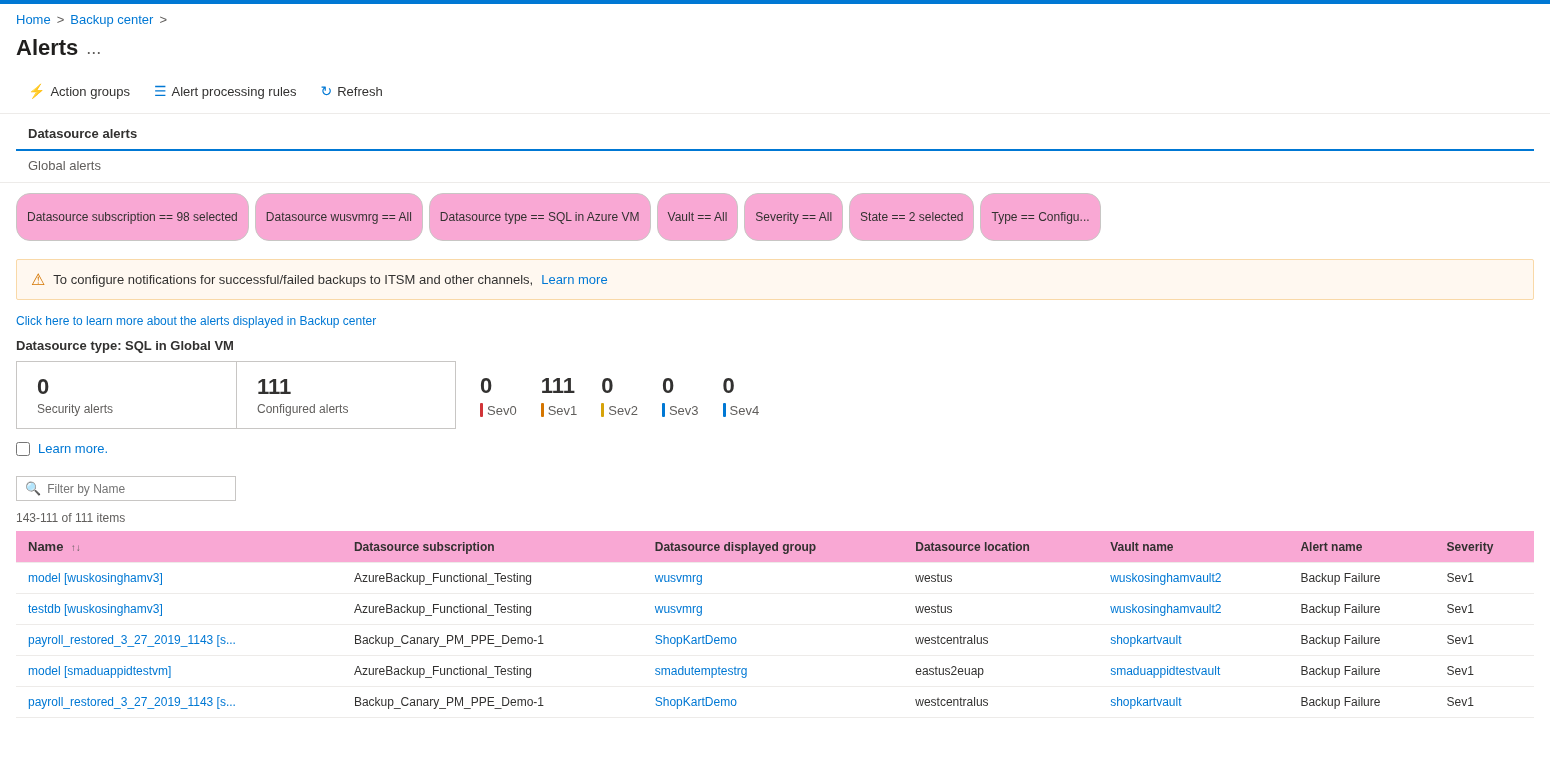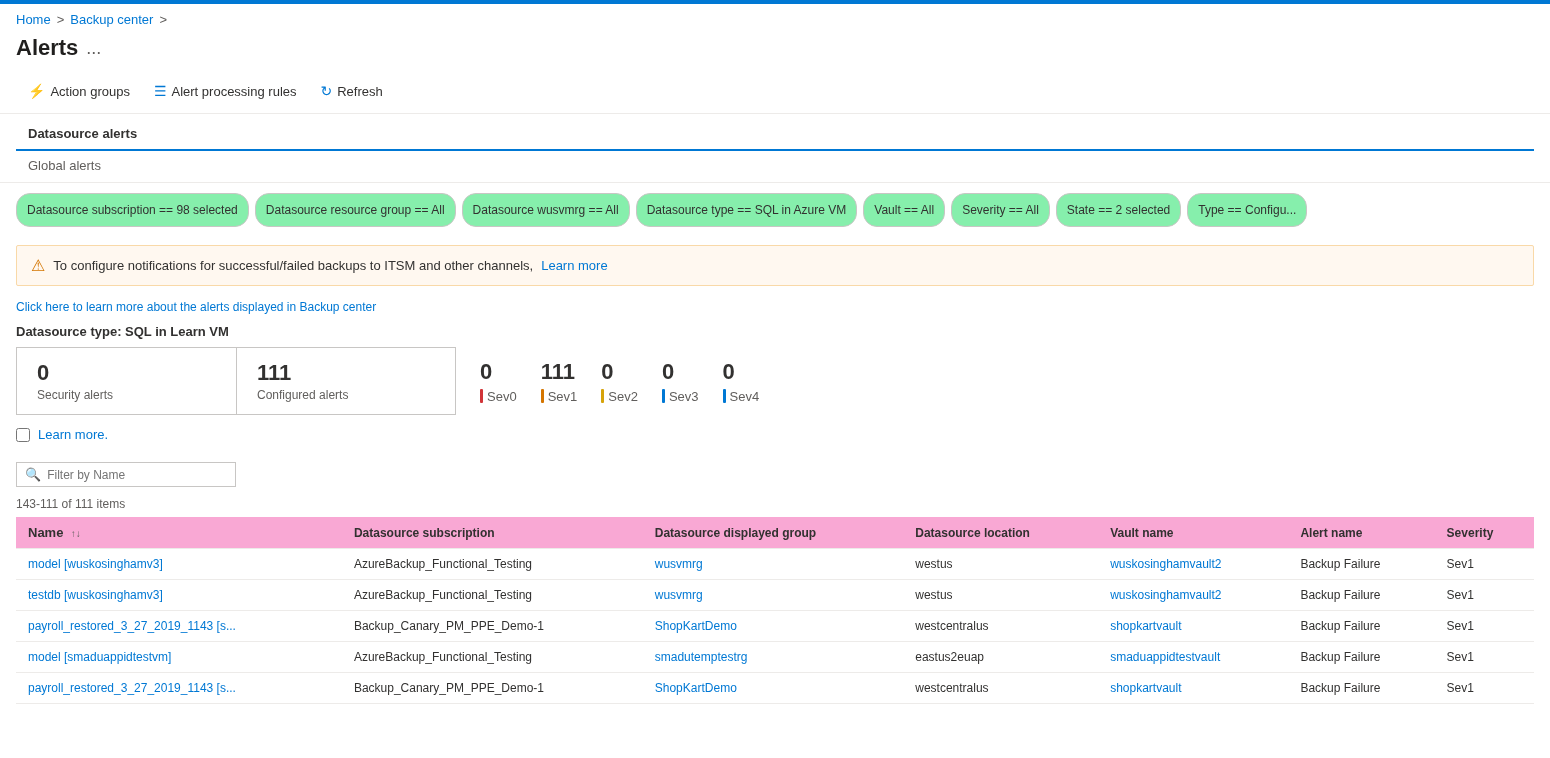--- a/index.html
+++ b/index.html
@@ -10,21 +10,21 @@
     .page-header { display: flex; align-items: center; gap: 8px; padding: 4px 16px 12px; }
     .page-title { font-size: 22px; font-weight: 600; color: #201f1e; }
     .page-header-dots { color: #605e5c; font-size: 18px; cursor: pointer; }
     .toolbar { display: flex; align-items: center; gap: 0; padding: 4px 16px 8px; border-bottom: 1px solid #edebe9; }
     .toolbar-btn { display: flex; align-items: center; gap: 5px; padding: 6px 12px; background: none; border: none; cursor: pointer; color: #323130; font-size: 13px; }
     .toolbar-icon { font-size: 14px; color: #0078d4; }
     .tabs { display: flex; padding: 0 16px; border-bottom: 1px solid #edebe9; margin-top: 4px; flex-direction: column; }
     .tab { padding: 8px 12px; cursor: pointer; font-size: 13px; color: #605e5c; border-bottom: 2px solid transparent; margin-bottom: -1px; }
     .tab.active { color: #323130; border-bottom: 2px solid #0078d4; font-weight: 600; }
     .filters { display: flex; align-items: center; padding: 10px 16px; gap: 6px; overflow-x: auto; }
-    .filter-pill { display: flex; align-items: center; background: #86efac; border: 1px solid #c8c6c4; border-radius: 14px; padding: 9px 10px; font-size: 12px; white-space: nowrap; cursor: pointer; }
+    .filter-pill { display: flex; align-items: center; background: #f9a8d4; border: 1px solid #c8c6c4; border-radius: 14px; padding: 16px 10px; font-size: 12px; white-space: nowrap; cursor: pointer; }
     .warning-bar { display: flex; align-items: center; gap: 8px; background: #fff8f0; border: 1px solid #f9d9a8; margin: 8px 16px; padding: 10px 14px; border-radius: 2px; font-size: 12px; }
     .warning-icon { color: #d47500; font-size: 16px; }
     .learn-link { color: #0078d4; cursor: pointer; text-decoration: none; }
     .info-link { padding: 6px 16px; font-size: 12px; color: #0078d4; cursor: pointer; }
     .datasource-label { padding: 4px 16px 8px; font-size: 13px; font-weight: 600; }
     .stats-row { display: flex; align-items: stretch; padding: 0 16px; gap: 0; }
     .stat-box { border: 1px solid #c8c6c4; padding: 12px 20px; display: flex; flex-direction: column; gap: 2px; min-width: 220px; background: #fff; }
     .stat-box:first-child { border-right: none; }
     .stat-box .stat-num { font-size: 22px; font-weight: 600; color: #323130; }
     .stat-box .stat-label { font-size: 12px; color: #605e5c; }
@@ -79,38 +79,37 @@
   </button>
 </div>
 
 <div class="tabs">
   <div class="tab active">Datasource alerts</div>
   <div class="tab">Global alerts</div>
 </div>
 
 <div class="filters">
   <div class="filter-pill">Datasource subscription == 98 selected</div>
-  <div class="filter-pill">Datasource resource group == All</div>
   <div class="filter-pill">Datasource wusvmrg == All</div>
   <div class="filter-pill">Datasource type == SQL in Azure VM</div>
   <div class="filter-pill">Vault == All</div>
   <div class="filter-pill">Severity == All</div>
   <div class="filter-pill">State == 2 selected</div>
   <div class="filter-pill">Type == Configu...</div>
 </div>
 
 <div class="warning-bar">
   <span class="warning-icon">⚠</span>
   <span>To configure notifications for successful/failed backups to ITSM and other channels,</span>
   <a class="learn-link">Learn more</a>
 </div>
 
 <div class="info-link">Click here to learn more about the alerts displayed in Backup center</div>
 
-<div class="datasource-label">Datasource type: SQL in Learn VM</div>
+<div class="datasource-label">Datasource type: SQL in Global VM</div>
 
 <div class="stats-row">
   <div class="stat-box">
     <span class="stat-num">0</span>
     <span class="stat-label">Security alerts</span>
   </div>
   <div class="stat-box">
     <span class="stat-num">111</span>
     <span class="stat-label">Configured alerts</span>
   </div>

